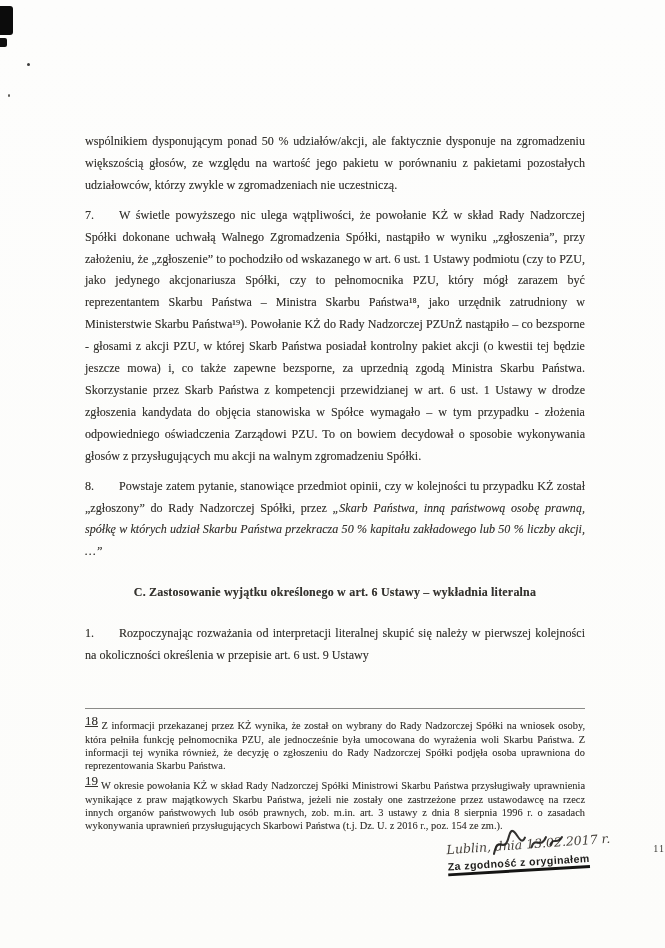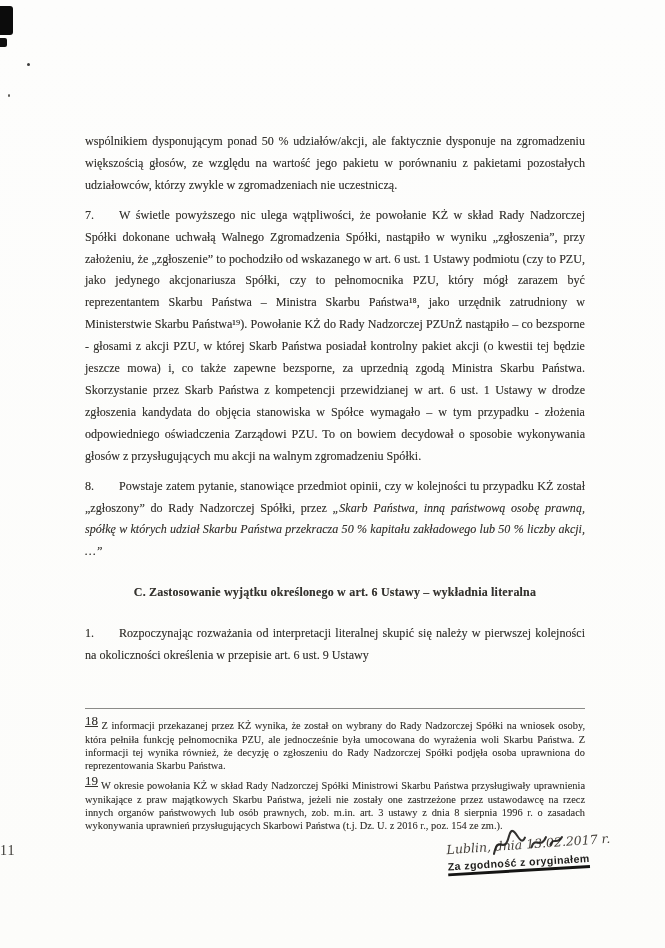--- a/index.html
+++ b/index.html
@@ -55,22 +55,22 @@
     margin-bottom: 5px;
   }
   .footnotes p { margin: 0 0 2px 0; }
   .footnotes sup { font-size: 13px; text-decoration: underline; }
 
   
   .page-number {
     position: absolute;
     top: 843px; left: 0;
     width: 100%;
-    text-align: left;
-    font-size: 14px;
+    text-align: right;
+    font-size: 10px;
     letter-spacing: 1px;
     color: #3a3834;
   }
 
   
   .annotation {
     position: absolute;
     left: 447px; top: 835px;
     width: 205px;
     transform: rotate(-4deg);

